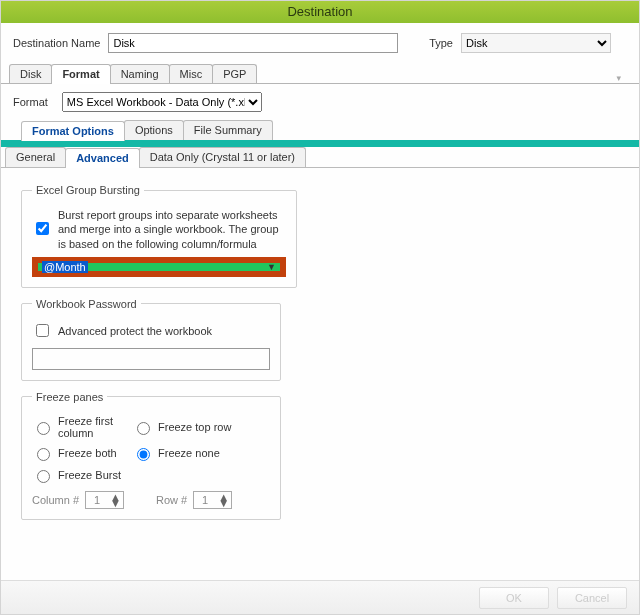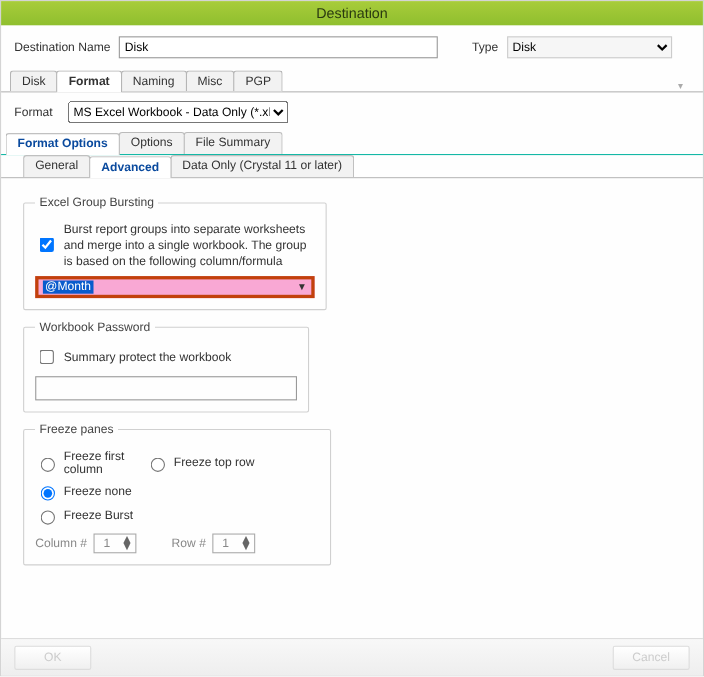--- a/index.html
+++ b/index.html
@@ -8,42 +8,42 @@
   .titlebar { height: 22px; background: linear-gradient(#a8cc3a,#8fbf2e); color: #2a3a10; text-align: center; line-height: 22px; font-size: 13px; }
   .topform { padding: 10px 28px 6px 12px; display: flex; align-items: center; gap: 8px; }
   .topform .lbl { width: auto; }
   .topform input[type=text].wide { width: 290px; height: 20px; border: 1px solid #999; padding: 0 4px; }
   .topform select { height: 20px; width: 150px; border: 1px solid #ccc; background: #f6f6f6; }
   .tabrow { display:flex; align-items:flex-end; border-bottom:1px solid #b5b5b5; padding: 4px 8px 0 8px; gap:0; }
   .tabrow .tab { padding: 3px 10px; border:1px solid #b5b5b5; border-bottom:none; background:#f2f2f2; margin-right:-1px; cursor:pointer; border-radius:3px 3px 0 0; }
   .tabrow .tab.active { background:#fff; font-weight:bold; position:relative; top:1px; padding-bottom:4px; }
   .subbar { display:flex; align-items:center; gap:14px; padding:8px 12px; }
   .subbar select { width: 200px; height:20px; }
-  .section-tabs { display:flex; border-bottom:1px solid #14b8a6; padding-left:4px; }
+  .section-tabs { display:flex; border-bottom:7px solid #14b8a6; padding-left:20px; }
   .section-tabs .stab { padding:3px 10px; border:1px solid #bbb; border-bottom:none; background:#f2f2f2; margin-right:-1px; border-radius:3px 3px 0 0; cursor:pointer; }
   .section-tabs .stab.active { background:#fff; font-weight:bold; color:#0a4a9e; position:relative; top:1px; padding-bottom:4px; }
-  .section-tabs.level2 { padding-left:20px; border-bottom:1px solid #bbb; }
+  .section-tabs.level2 { padding-left:4px; border-bottom:1px solid #bbb; }
   .content { padding:10px 20px; }
   fieldset { border:1px solid #d0d0d0; border-radius:2px; margin:6px 0 10px 0; padding:8px 10px 10px 10px; width: 260px; }
   fieldset legend { color:#444; padding:0 4px; }
   .checkrow { display:flex; align-items:center; gap:6px; margin:4px 0; }
   .checkrow input { margin-top:2px; }
   .desc { line-height:1.3; max-width: 230px; }
-  .hlselect { width: 254px; height:20px; border:3px solid #c2410c; background:#f9a8d4; display:flex; align-items:center; justify-content:space-between; padding:0 4px; }
+  .hlselect { width: 254px; height:20px; border:6px solid #c2410c; background:#22c55e; display:flex; align-items:center; justify-content:space-between; padding:0 4px; }
   .hlselect .val { background:#0a5bcc; color:#fff; padding:0 2px; }
   .hlselect .arrow { font-size:9px; }
   .pwbox { width:238px; height:22px; border:1px solid #999; margin-top:4px; background:#fefefe; }
-  fieldset.wide { width: 280px; }
+  fieldset.wide { width: 260px; }
   .radios { display:grid; grid-template-columns: 100px 110px; row-gap:6px; margin:4px 0 6px 0; }
   .radiorow { display:flex; align-items:center; gap:5px; }
   .numrow { display:flex; align-items:center; gap:6px; margin-top:8px; color:#888; }
   .spin { display:inline-flex; align-items:center; border:1px solid #aaa; height:18px; }
   .spin input { width:22px; border:none; text-align:center; height:16px; color:#888; background:transparent; }
   .spin .arrows { display:flex; flex-direction:column; line-height:6px; font-size:7px; padding:0 2px; color:#666; }
-  .footer { position:absolute; bottom:0; left:0; right:0; height:34px; background:linear-gradient(#f8f8f8,#eee); border-top:1px solid #ddd; display:flex; justify-content:space-between; align-items:center; gap:8px; padding:0 12px; }
+  .footer { position:absolute; bottom:0; left:0; right:0; height:34px; background:linear-gradient(#f8f8f8,#eee); border-top:1px solid #ddd; display:flex; justify-content:flex-end; align-items:center; gap:8px; padding:0 12px; }
   .footer button { width:70px; height:22px; border:1px solid #ddd; background:linear-gradient(#fff,#f0f0f0); color:#ccc; border-radius:2px; }
   .collapse-caret { margin-left:auto; padding-right:10px; color:#aaa; font-size:9px; }
 </style>
 </head>
 <body>
 
 <div class="window">
   <div class="titlebar">Destination</div>
 
   <div class="topform">
@@ -91,35 +91,39 @@
       <div class="hlselect" style="margin-top:6px;">
         <span class="val">@Month</span>
         <span class="arrow">▼</span>
       </div>
     </fieldset>
 
     <fieldset>
       <legend>Workbook Password</legend>
       <div class="checkrow">
         <input type="checkbox" style="">
-        <span>Summary protect the workbook</span>
+        <span>Advanced protect the workbook</span>
       </div>
       <input type="password" class="pwbox" value="" style="">
     </fieldset>
 
     <fieldset class="wide">
       <legend>Freeze panes</legend>
       <div class="radios">
         <label class="radiorow">
             <input type="radio" name="fz" style="">
             <span>Freeze first column</span>
           </label>
         <label class="radiorow">
             <input type="radio" name="fz" style="">
             <span>Freeze top row</span>
+          </label>
+        <label class="radiorow">
+            <input type="radio" name="fz" style="">
+            <span>Freeze both</span>
           </label>
         <label class="radiorow">
             <input type="radio" name="fz" checked="" style="">
             <span>Freeze none</span>
           </label>
         <label class="radiorow" style="grid-column:1/3">
             <input type="radio" name="fz" style="">
             <span>Freeze Burst</span>
           </label>
       </div>

